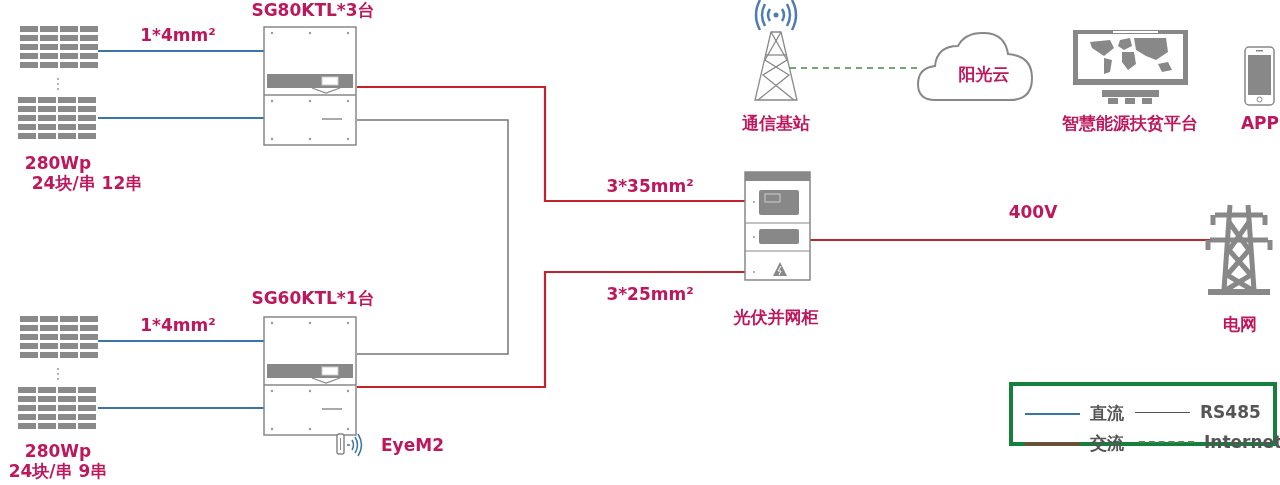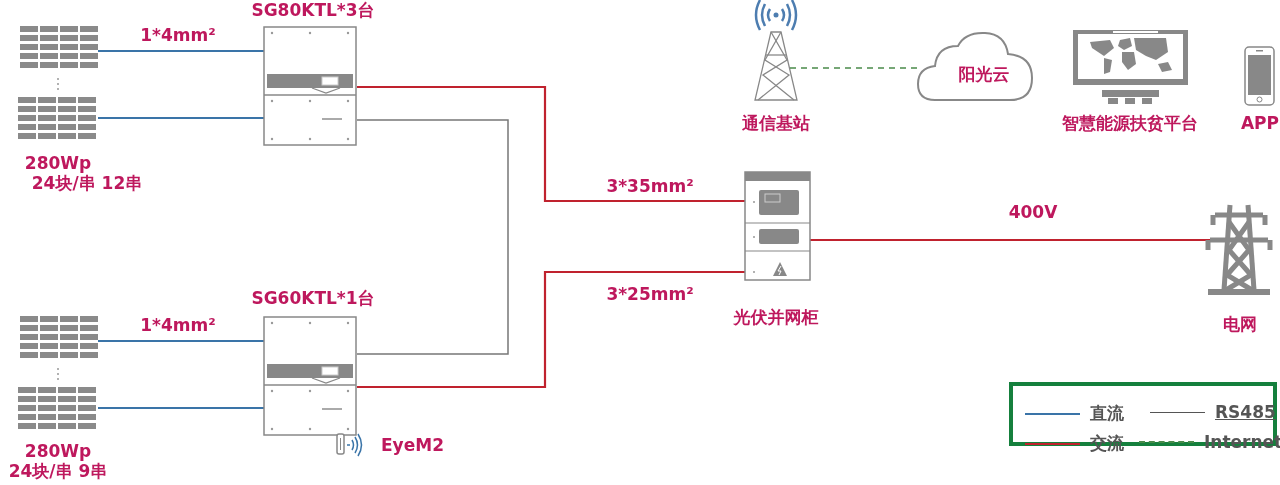--- a/index.html
+++ b/index.html
@@ -216,21 +216,21 @@
 
 <div class="legend">
   <div class="leg-item" style="left:12px;top:16px;">
     <span class="leg-line" style="border-top:2px solid #3a74a8;"></span>
     <span>直流</span>
   </div>
   <div class="leg-item" style="left:12px;top:46px;">
     <span class="leg-line" style="border-top:2px solid #c0222e;"></span>
     <span>交流</span>
   </div>
-  <div class="leg-item" style="left:137px;top:16px;text-decoration:underline;">
+  <div class="leg-item" style="left:122px;top:16px;">
     <span class="leg-line" style="border-top:1.5px solid #555;"></span>
     <span>RS485</span>
   </div>
   <div class="leg-item" style="left:126px;top:46px;">
     <span class="leg-line" style="border-top:2px dashed #4a8a4a;"></span>
     <span>Internet</span>
   </div>
 </div>
 
 </body></html>

